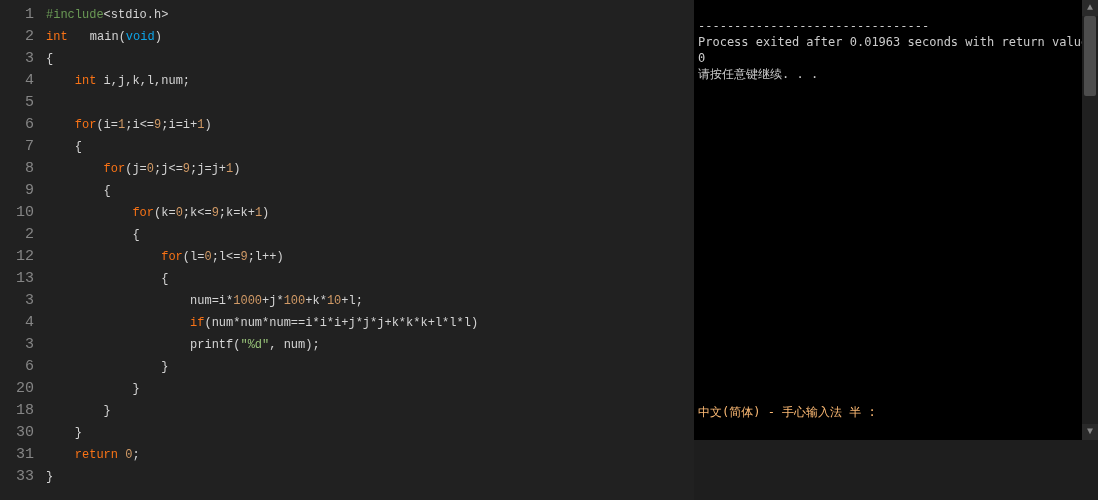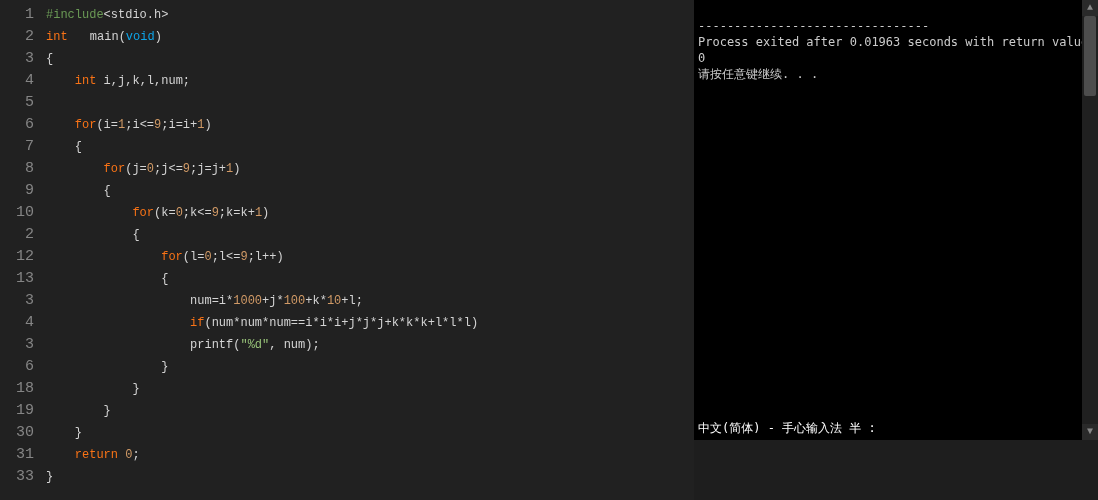--- a/index.html
+++ b/index.html
@@ -64,23 +64,23 @@
   }
   .console-pane .dashline {
     color: #cccccc;
     letter-spacing: 0;
     white-space: nowrap;
     overflow: hidden;
   }
   .console-status {
     position: absolute;
     left: 694px;
-    top: 418px;
+    top: 402px;
     width: 404px;
-    color: #ffffff;
+    color: #fdba74;
     background: #000;
     font-family: "SimSun","NSimSun",Consolas,monospace;
     font-size: 12px;
     padding: 2px 4px;
   }
   .scrollbar-v {
     position: absolute;
     right: 0;
     top: 0;
     width: 16px;
@@ -126,22 +126,22 @@
       <span class="ln">8</span>
       <span class="ln">9</span>
       <span class="ln">10</span>
       <span class="ln">2</span>
       <span class="ln">12</span>
       <span class="ln">13</span>
       <span class="ln">3</span>
       <span class="ln">4</span>
       <span class="ln">3</span>
       <span class="ln">6</span>
+      <span class="ln">20</span>
       <span class="ln">18</span>
-      <span class="ln">19</span>
       <span class="ln">30</span>
       <span class="ln">31</span>
       <span class="ln">33</span>
     </div>
   <div class="code" id="code"><span class="code-line"><span class="tk-green">#include</span><span class="tk-angle">&lt;stdio.h&gt;</span></span><span class="code-line"><span class="tk-kw">int</span> <span class="tk-fn">main</span>(<span class="tk-void">void</span>)</span><span class="code-line">{</span><span class="code-line">    <span class="tk-kw">int</span> i,j,k,l,num;</span><span class="code-line"></span><span class="code-line">    <span class="tk-kw">for</span>(i=<span class="tk-num">1</span>;i&lt;=<span class="tk-num">9</span>;i=i+<span class="tk-num">1</span>)</span><span class="code-line">    {</span><span class="code-line">        <span class="tk-kw">for</span>(j=<span class="tk-num">0</span>;j&lt;=<span class="tk-num">9</span>;j=j+<span class="tk-num">1</span>)</span><span class="code-line">        {</span><span class="code-line">            <span class="tk-kw">for</span>(k=<span class="tk-num">0</span>;k&lt;=<span class="tk-num">9</span>;k=k+<span class="tk-num">1</span>)</span><span class="code-line">            {</span><span class="code-line">                <span class="tk-kw">for</span>(l=<span class="tk-num">0</span>;l&lt;=<span class="tk-num">9</span>;l++)</span><span class="code-line">                {</span><span class="code-line">                    num=i*<span class="tk-num">1000</span>+j*<span class="tk-num">100</span>+k*<span class="tk-num">10</span>+l;</span><span class="code-line">                    <span class="tk-kw">if</span>(num*num*num==i*i*i+j*j*j+k*k*k+l*l*l)</span><span class="code-line">                    printf(<span class="tk-str">"%d"</span>, num);</span><span class="code-line">                }</span><span class="code-line">            }</span><span class="code-line">        }</span><span class="code-line">    }</span><span class="code-line">    <span class="tk-kw">return</span> <span class="tk-num">0</span>;</span><span class="code-line">}</span></div>
 </div>
 
 <div class="console-pane">
   <div>&nbsp;</div>
   <div class="dashline">--------------------------------</div>

